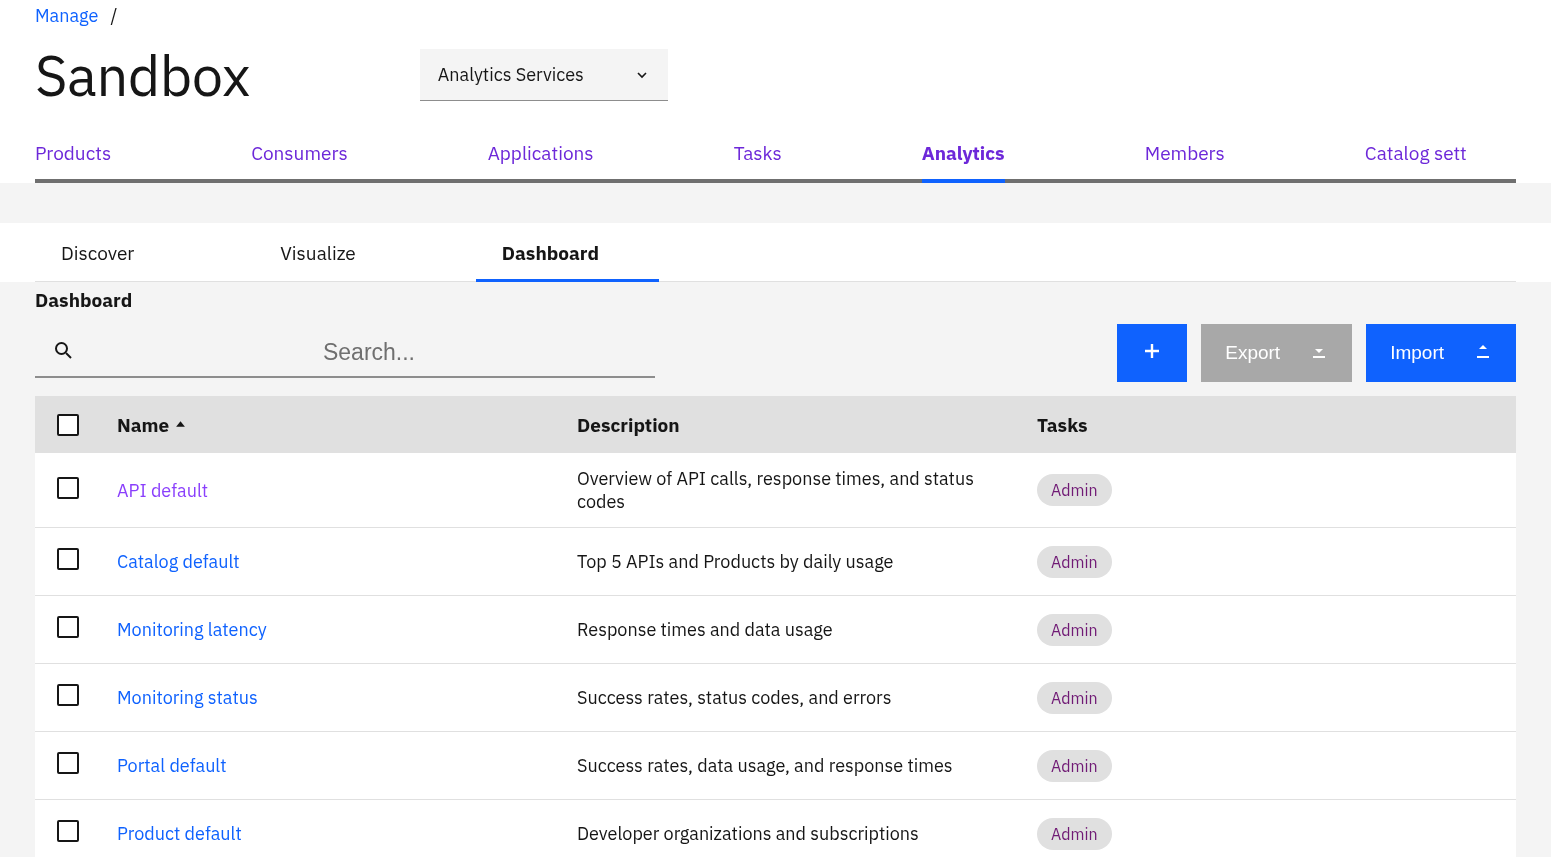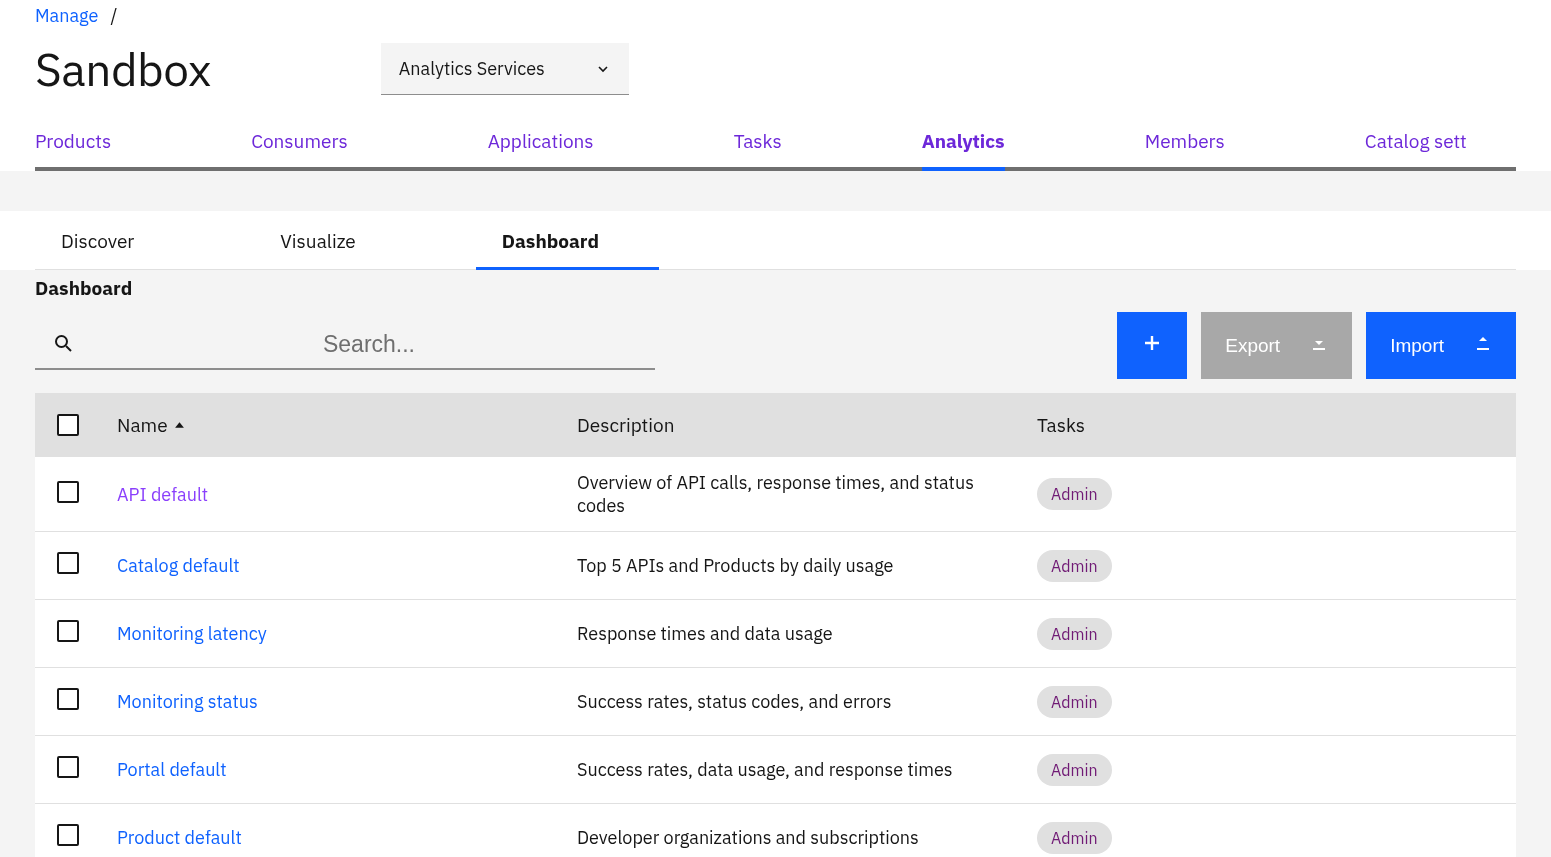--- a/index.html
+++ b/index.html
@@ -28,21 +28,21 @@
       color: #161616;
       margin-left: 8px;
     }
     .title-row {
       display: flex;
       align-items: center;
       gap: 170px;
       margin-top: 12px;
     }
     .page-title {
-      font-size: 46px;
+      font-size: 56px;
       font-weight: 400;
       letter-spacing: -0.5px;
     }
     .dropdown {
       display: flex;
       align-items: center;
       justify-content: space-between;
       background: #f4f4f4;
       border-bottom: 1px solid #8d8d8d;
       padding: 14px 18px;
@@ -153,21 +153,21 @@
     }
     .actions {
       display: flex;
       gap: 14px;
     }
     .btn {
       display: inline-flex;
       align-items: center;
       justify-content: center;
       gap: 30px;
-      height: 67px;
+      height: 58px;
       padding: 0 24px;
       font-size: 19px;
       color: #fff;
       cursor: pointer;
       border: none;
     }
     .btn.icon-only {
       width: 70px;
       padding: 0;
     }
@@ -175,23 +175,23 @@
     .btn.secondary { background: #a8a8a8; }
     .table {
       width: 100%;
       margin-top: 4px;
     }
     .thead {
       display: grid;
       grid-template-columns: 60px 460px 460px 1fr;
       align-items: center;
       background: #e0e0e0;
-      height: 64px;
-      font-size: 19px;
-      font-weight: 400;
+      height: 57px;
+      font-size: 19px;
+      font-weight: 700;
       padding-left: 22px;
     }
     .thead .th {
       display: flex;
       align-items: center;
       gap: 6px;
     }
     .sort-caret {
       display: inline-flex;
     }

